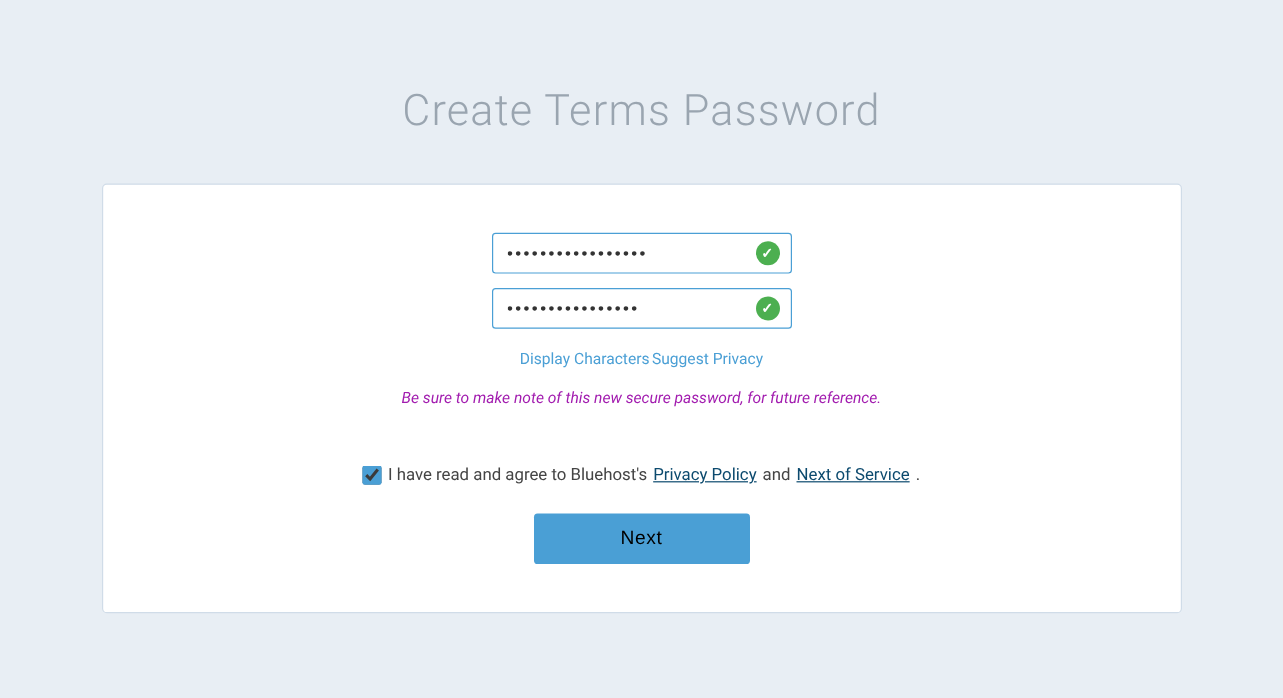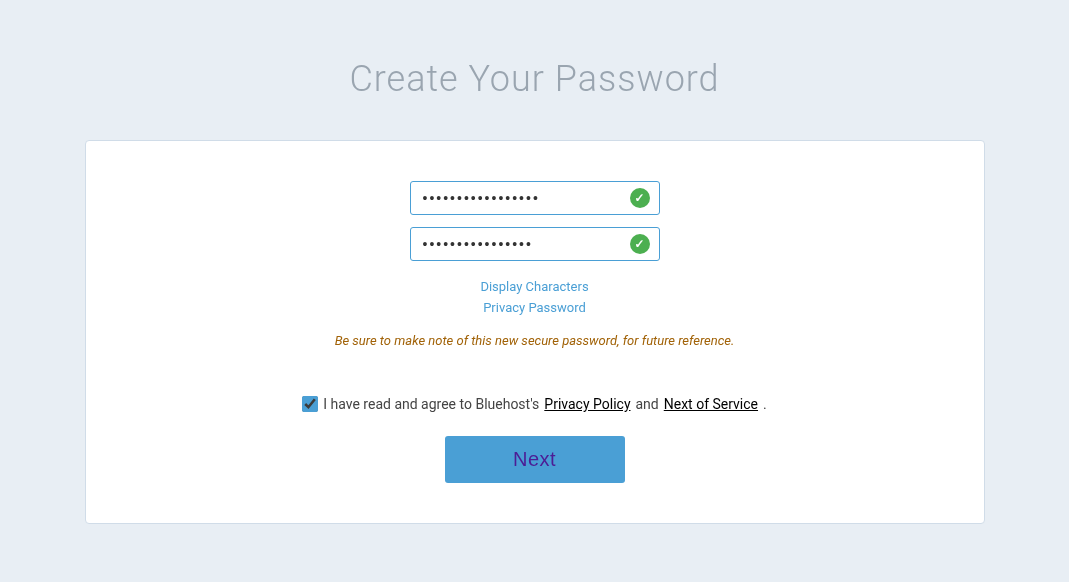--- a/index.html
+++ b/index.html
@@ -72,39 +72,39 @@
 
     .check-icon::after {
       content: '✓';
       color: white;
       font-size: 12px;
       font-weight: bold;
     }
 
     .links-row {
       display: flex;
-      flex-direction: column;
+      flex-direction: row;
       align-items: center;
       margin-top: 4px;
       margin-bottom: 16px;
       gap: 2px;
     }
 
     .link-btn {
       color: #4a9fd5;
       text-decoration: none;
       font-size: 13px;
       cursor: pointer;
       background: none;
       border: none;
       padding: 2px 0;
     }
 
     .warning-text {
-      color: #a16207;
+      color: #a21caf;
       font-style: italic;
       font-size: 13px;
       text-align: center;
       margin-bottom: 16px;
     }
 
     .terms-row {
       display: flex;
       align-items: center;
       font-size: 14px;
@@ -115,57 +115,57 @@
     }
 
     .terms-checkbox {
       width: 16px;
       height: 16px;
       accent-color: #4a9fd5;
       cursor: pointer;
     }
 
     .terms-link {
-      color: #000000;
+      color: #0c4a6e;
       text-decoration: underline;
       cursor: pointer;
     }
 
     .next-button {
       background-color: #4a9fd5;
-      color: #4c1d95;
+      color: #000000;
       border: none;
       border-radius: 3px;
       padding: 12px 0;
       width: 180px;
-      font-size: 20px;
+      font-size: 16px;
       cursor: pointer;
       letter-spacing: 0.5px;
     }
   </style>
 </head>
 <body>
 
-<h1 class="page-title">Create Your Password</h1>
+<h1 class="page-title">Create Terms Password</h1>
 
 <div class="card">
 
   <div class="password-field-wrapper">
     <input class="password-input" type="password" value="................." style="">
     <span class="check-icon"></span>
   </div>
 
   <div class="password-field-wrapper">
     <input class="password-input" type="password" value="................" style="">
     <span class="check-icon"></span>
   </div>
 
   <div class="links-row">
     <a class="link-btn">Display Characters</a>
-    <a class="link-btn">Privacy Password</a>
+    <a class="link-btn">Suggest Privacy</a>
   </div>
 
   <p class="warning-text">Be sure to make note of this new secure password, for future reference.</p>
 
   <div class="terms-row">
     <input type="checkbox" class="terms-checkbox" checked="" style="">
     <span>I have read and agree to Bluehost's</span>
     <a class="terms-link">Privacy Policy</a>
     <span>and</span>
     <a class="terms-link">Next of Service</a>

